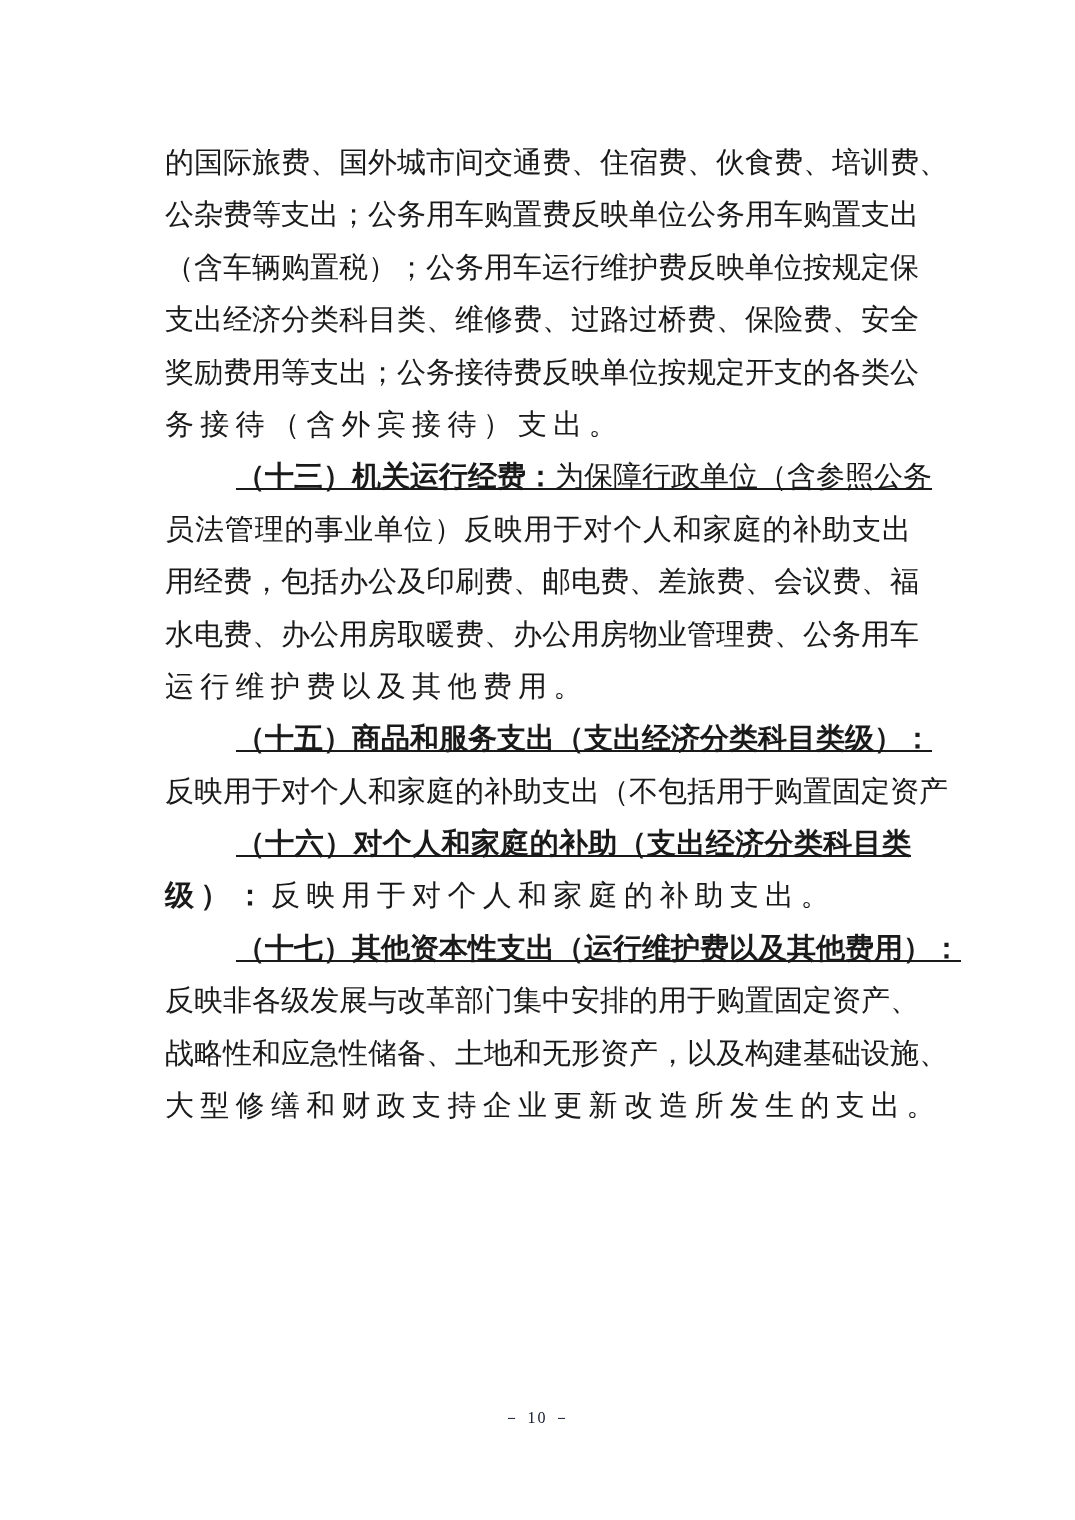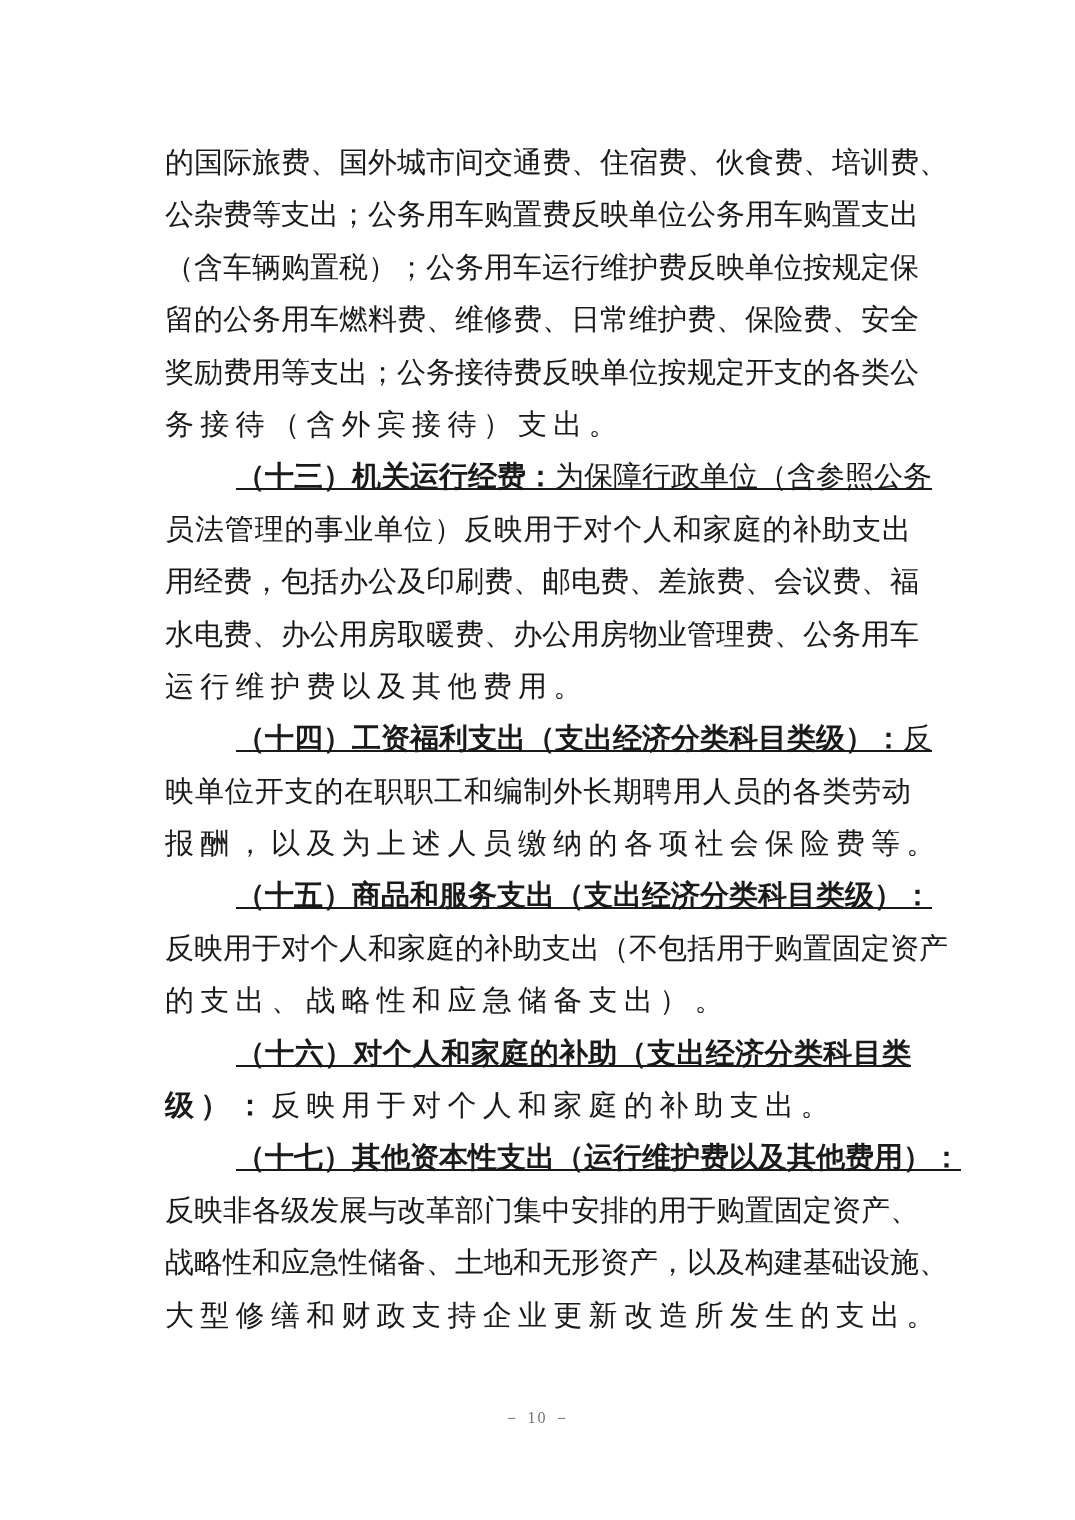--- a/index.html
+++ b/index.html
@@ -50,57 +50,51 @@
       font-weight: bold;
     }
     .page-number {
       position: absolute;
       left: 0;
       width: 1075px;
       top: 1408px;
       text-align: center;
       font-size: 16px;
       font-family: "Liberation Serif", "DejaVu Serif", serif;
-      color: #737373;
+      color: #0f172a;
       letter-spacing: 2px;
     }
   </style>
 </head>
 <body>
 
 <div class="page">
   <div class="body-text">
 
     <div>
       <span class="line full">的国际旅费、国外城市间交通费、住宿费、伙食费、培训费、</span>
       <span class="line full">公杂费等支出；公务用车购置费反映单位公务用车购置支出</span>
       <span class="line full">（含车辆购置税）；公务用车运行维护费反映单位按规定保</span>
-      <span class="line full">留的公务用车燃料费、维修费、日常维护费、保险费、安全</span>
+      <span class="line full">支出经济分类科目类、维修费、过路过桥费、保险费、安全</span>
       <span class="line full">奖励费用等支出；公务接待费反映单位按规定开支的各类公</span>
       <span class="line">务接待（含外宾接待）支出。</span>
     </div>
 
     <div>
       <span class="line full indent"><span class="heading">（十三）机关运行经费：</span><span>为保障行政单位（含参照公务</span></span>
       <span class="line full">员法管理的事业单位）反映用于对个人和家庭的补助支出</span>
       <span class="line full">用经费，包括办公及印刷费、邮电费、差旅费、会议费、福</span>
       <span class="line full">水电费、办公用房取暖费、办公用房物业管理费、公务用车</span>
       <span class="line">运行维护费以及其他费用。</span>
     </div>
 
-    <div>
-      <span class="line full indent"><span class="heading">（十四）工资福利支出（支出经济分类科目类级）：</span><span>反</span></span>
-      <span class="line full">映单位开支的在职职工和编制外长期聘用人员的各类劳动</span>
-      <span class="line">报酬，以及为上述人员缴纳的各项社会保险费等。</span>
-    </div>
 
     <div>
       <span class="line full indent"><span class="heading">（十五）商品和服务支出（支出经济分类科目类级）：</span></span>
       <span class="line full">反映用于对个人和家庭的补助支出（不包括用于购置固定资产</span>
-      <span class="line">的支出、战略性和应急储备支出）。</span>
     </div>
 
     <div>
       <span class="line full indent"><span class="heading">（十六）对个人和家庭的补助（支出经济分类科目类</span></span>
       <span class="line"><span class="heading">级）：</span><span>反映用于对个人和家庭的补助支出。</span></span>
     </div>
 
     <div>
       <span class="line full indent"><span class="heading">（十七）其他资本性支出（运行维护费以及其他费用）：</span></span>
       <span class="line full">反映非各级发展与改革部门集中安排的用于购置固定资产、</span>

